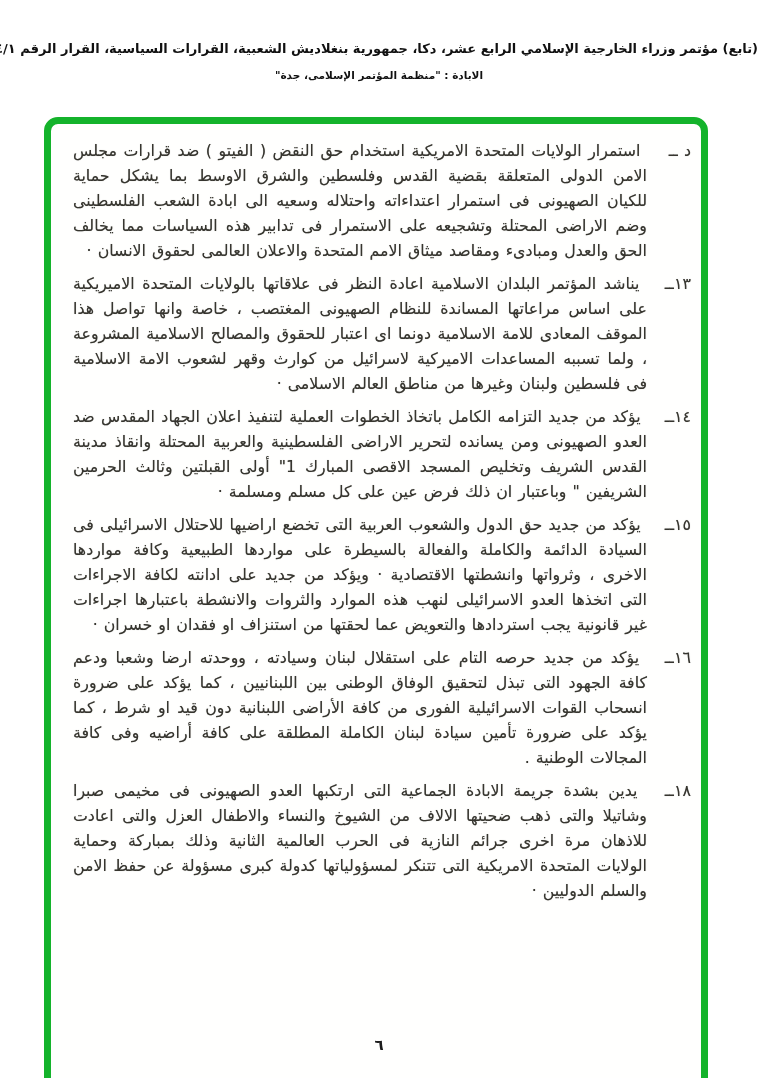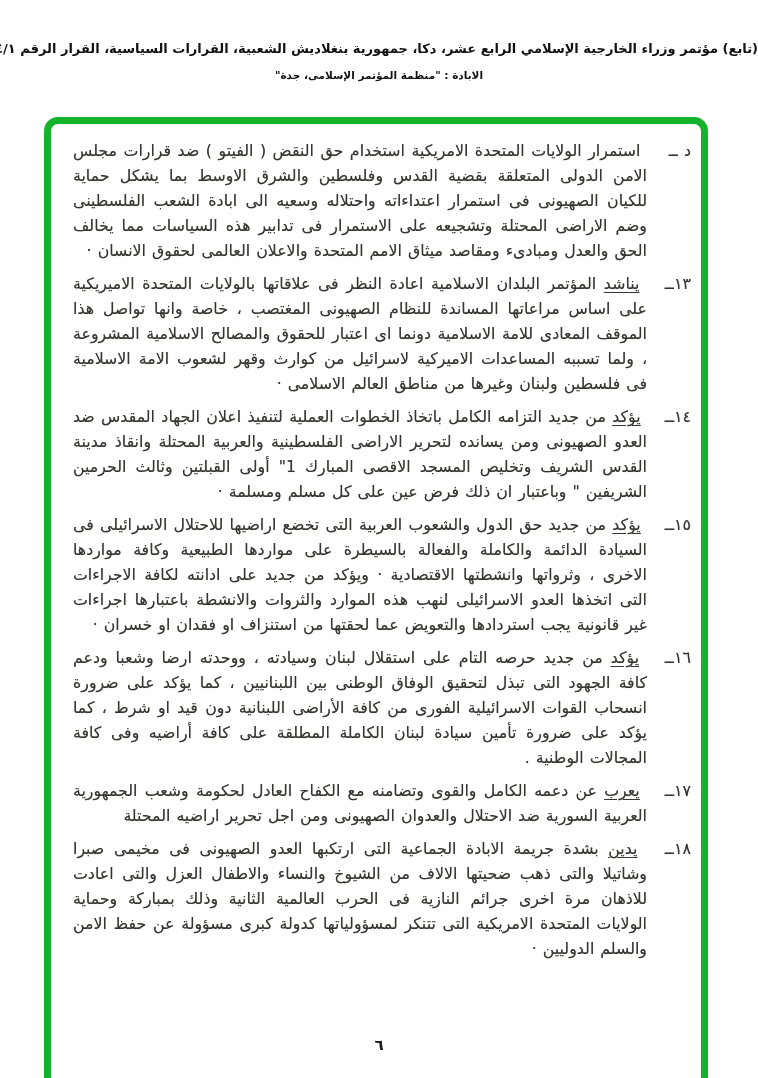--- a/index.html
+++ b/index.html
@@ -48,21 +48,20 @@
     padding-right:44px;
     text-indent:-44px;
   }
   .marker{
     display:inline-block;
     width:44px;
     text-indent:0;
     white-space:nowrap;
   }
   .lead{
-    text-decoration:underline;
     text-underline-offset:3px;
     margin-top:28px;
   }
   
   .pageno{
     position:absolute;top:1036px;left:0;right:0;
     text-align:center;
     font-size:15px;font-weight:bold;color:#1c1c1c;
   }
 </style>
@@ -105,25 +104,20 @@
         <span class="lead">يؤكد</span>
         <span class="ptext">من جديد حق الدول والشعوب العربية التى تخضع اراضيها للاحتلال الاسرائيلى فى السيادة الدائمة والكاملة والفعالة بالسيطرة على مواردها الطبيعية وكافة مواردها الاخرى ، وثرواتها وانشطتها الاقتصادية · ويؤكد من جديد على ادانته لكافة الاجراءات التى اتخذها العدو الاسرائيلى لنهب هذه الموارد والثروات والانشطة باعتبارها اجراءات غير قانونية يجب استردادها والتعويض عما لحقتها من استنزاف او فقدان او خسران ·</span>
       </p>
 
       <p class="para">
         <span class="marker">١٦ــ</span>
         <span class="lead">يؤكد</span>
         <span class="ptext">من جديد حرصه التام على استقلال لبنان وسيادته ، ووحدته ارضا وشعبا ودعم كافة الجهود التى تبذل لتحقيق الوفاق الوطنى بين اللبنانيين ، كما يؤكد على ضرورة انسحاب القوات الاسرائيلية الفورى من كافة الأراضى اللبنانية دون قيد او شرط ، كما يؤكد على ضرورة تأمين سيادة لبنان الكاملة المطلقة على كافة أراضيه وفى كافة المجالات الوطنية .</span>
       </p>
 
-      <p class="para">
-        <span class="marker">١٧ــ</span>
-        <span class="lead">يعرب</span>
-        <span class="ptext">عن دعمه الكامل والقوى وتضامنه مع الكفاح العادل لحكومة وشعب الجمهورية العربية السورية ضد الاحتلال والعدوان الصهيونى ومن اجل تحرير اراضيه المحتلة</span>
-      </p>
 
       <p class="para">
         <span class="marker">١٨ــ</span>
         <span class="lead">يدين</span>
         <span class="ptext">بشدة جريمة الابادة الجماعية التى ارتكبها العدو الصهيونى فى مخيمى صبرا وشاتيلا والتى ذهب ضحيتها الالاف من الشيوخ والنساء والاطفال العزل والتى اعادت للاذهان مرة اخرى جرائم النازية فى الحرب العالمية الثانية وذلك بمباركة وحماية الولايات المتحدة الامريكية التى تتنكر لمسؤولياتها كدولة كبرى مسؤولة عن حفظ الامن والسلم الدوليين ·</span>
       </p>
 
     </div>
   </div>
 

